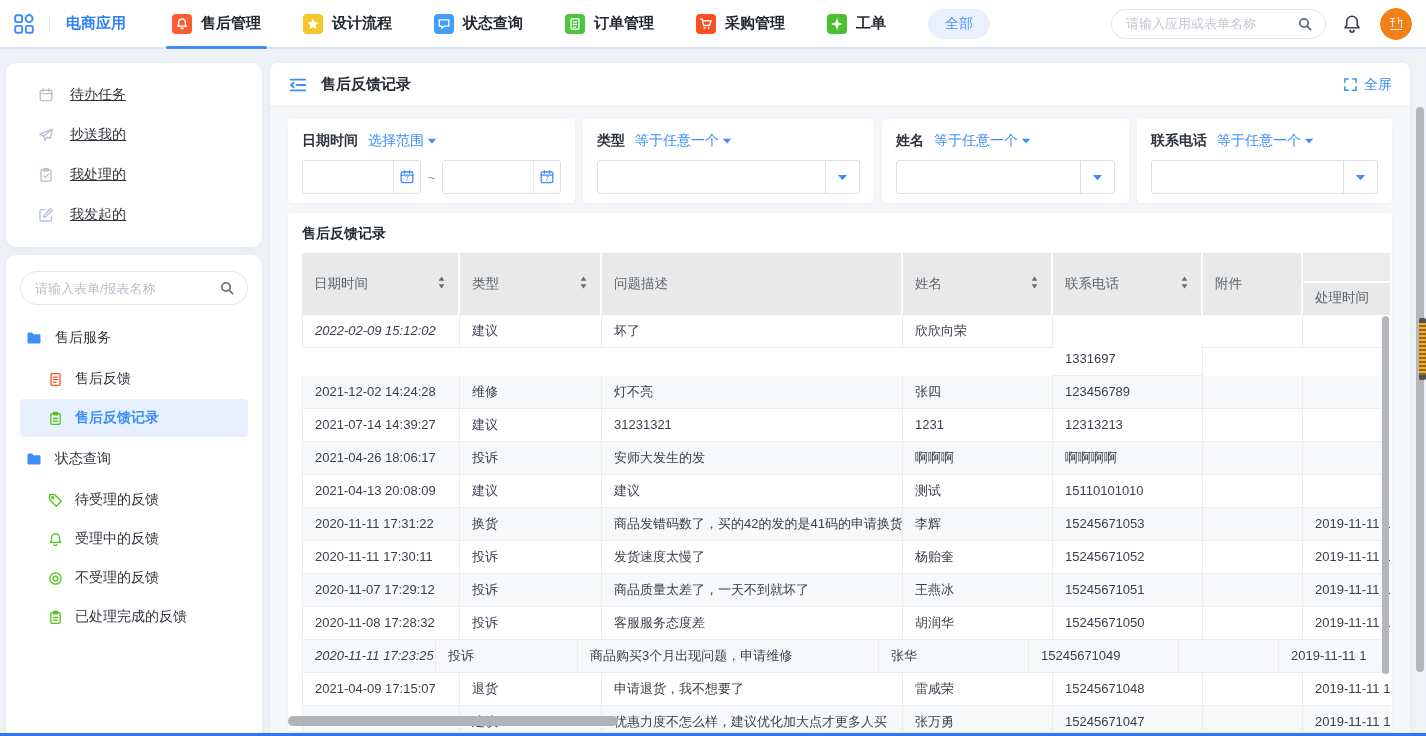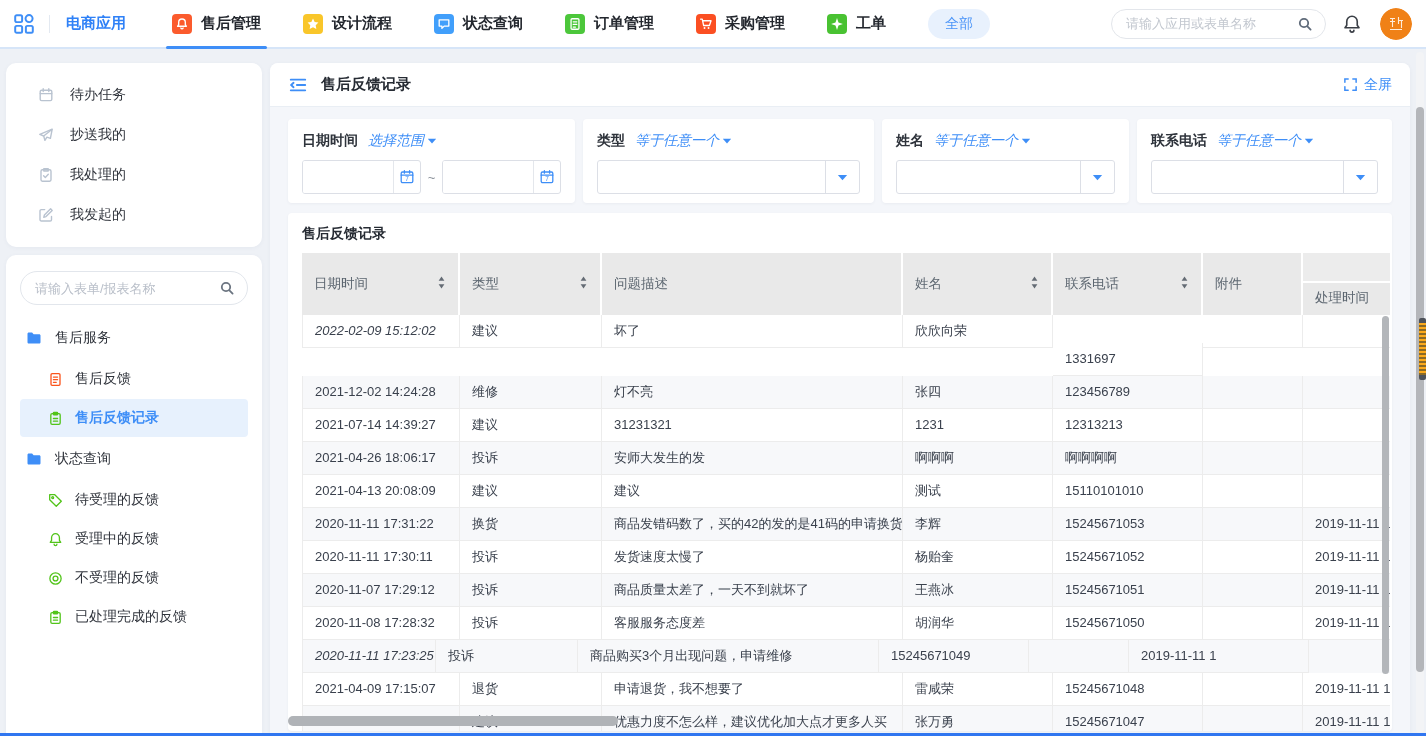--- a/index.html
+++ b/index.html
@@ -26,21 +26,21 @@
                 display:flex; align-items:center; padding:0 12px 0 14px; }
   #nav-search input { border:0; outline:0; flex:1; font-size:13px; color:#333; background:transparent; min-width:0; }
   #nav-search input::placeholder { color:#c2c7cf; }
   #nav-search .icon { color:#5f6b7a; }
   #nav-bell { margin:0 18px 0 16px; color:#3a3f46; cursor:pointer; }
   #avatar { width:32px; height:32px; border-radius:50%; overflow:hidden; cursor:pointer; flex:none; }
 
   
   .side-card { position:absolute; left:6px; width:256px; background:#fff; border-radius:10px;
                box-shadow:0 1px 4px rgba(60,80,120,.05); }
-  #side-card1 { top:63px; height:184px; padding:12px 0; }
+  #side-card1 { top:63px; height:184px; padding:12px 0;text-decoration:underline; }
   .quick-item { height:40px; display:flex; align-items:center; gap:16px; padding-left:32px; cursor:pointer; font-size:14px; color:#30343c; }
   .quick-item .icon { color:#b9c3d0; }
   #side-card2 { top:255px; height:481px; border-radius:10px 10px 0 0; padding-top:16px; }
   #side-search { margin:0 14px 12px; height:34px; border:1px solid #e2e6ec; border-radius:17px;
                  display:flex; align-items:center; padding:0 12px 0 14px; }
   #side-search input { border:0; outline:0; flex:1; font-size:13px; background:transparent; min-width:0; }
   #side-search input::placeholder { color:#b9bfc9; }
   #side-search .icon { color:#6b7480; }
   .tree-folder { height:42px; display:flex; align-items:center; gap:13px; padding-left:20px; cursor:pointer; font-size:14px; color:#30343c; }
   .tree-leaf { height:38px; display:flex; align-items:center; gap:12px; margin:1px 14px; padding-left:28px;
@@ -57,21 +57,21 @@
   #main-title { font-size:15px; font-weight:600; color:#262b33; }
   #fullscreen { margin-left:auto; display:flex; align-items:center; gap:6px; color:#3e8ef7; font-size:14px; cursor:pointer; }
   #main-body { flex:1; padding:12px 18px 0; display:flex; flex-direction:column; min-height:0; }
 
   #filters { display:flex; gap:8px; flex:none; }
   .filter-card { background:#fff; border-radius:4px; height:84px; padding:12px 14px; box-shadow:0 1px 3px rgba(31,56,88,.05); }
   .filter-card:nth-child(1){ width:287px; } .filter-card:nth-child(2){ width:291px; }
   .filter-card:nth-child(3){ width:247px; } .filter-card:nth-child(4){ width:255px; }
   .f-head { display:flex; align-items:center; gap:10px; height:19px; }
   .f-name { font-size:14px; font-weight:600; color:#2e333b; }
-  .f-op { display:flex; align-items:center; gap:3px; color:#3e8ef7; font-size:14px; cursor:pointer;font-style:italic; }
+  .f-op { display:flex; align-items:center; gap:3px; color:#3e8ef7; font-size:14px; cursor:pointer; }
   .f-op .icon svg { width:10px; height:10px; }
   .f-row { margin-top:10px; display:flex; align-items:center; height:34px; }
   .date-input { flex:1; height:34px; border:1px solid #dcdfe6; border-radius:3px; background:#fff; display:flex; overflow:hidden; }
   .date-input input { border:0; outline:0; flex:1; min-width:0; padding:0 8px; font-size:13px; }
   .date-input .cal { width:27px; border-left:1px solid #e4e7ec; display:flex; align-items:center; justify-content:center;
                      cursor:pointer; color:#3e8ef7; }
   .range-sep { margin:0 7px; color:#8a9099; font-size:13px; }
   .f-select { width:100%; height:34px; border:1px solid #dcdfe6; border-radius:3px; background:#fff; display:flex; cursor:pointer; }
   .f-select .sel-val { flex:1; }
   .f-select .sel-caret { width:34px; border-left:1px solid #dcdfe6; display:flex; align-items:center; justify-content:center; color:#3e8ef7; }
@@ -575,20 +575,21 @@
               <div class="td" style="width: 301px;">客服服务态度差</div>
               <div class="td" style="width: 150px;">胡润华</div>
               <div class="td" style="width: 150px;">15245671050</div>
               <div class="td" style="width: 100px;"></div>
               <div class="td" style="width: 180px;">2019-11-11 1</div>
             </div>
             <div class="trow even">
               <div class="td" style="width: 134px; font-style: italic;">2020-11-11 17:23:25</div>
               <div class="td" style="width: 142px;">投诉</div>
               <div class="td" style="width: 301px;">商品购买3个月出现问题，申请维修</div>
+              <div class="td" style="width: 150px;">张华</div>
               <div class="td" style="width: 150px;">15245671049</div>
               <div class="td" style="width: 100px;"></div>
               <div class="td" style="width: 180px;">2019-11-11 1</div>
             </div>
             <div class="trow">
               <div class="td" style="width: 158px;">2021-04-09 17:15:07</div>
               <div class="td" style="width: 142px;">退货</div>
               <div class="td" style="width: 301px;">申请退货，我不想要了</div>
               <div class="td" style="width: 150px;">雷咸荣</div>
               <div class="td" style="width: 150px;">15245671048</div>

